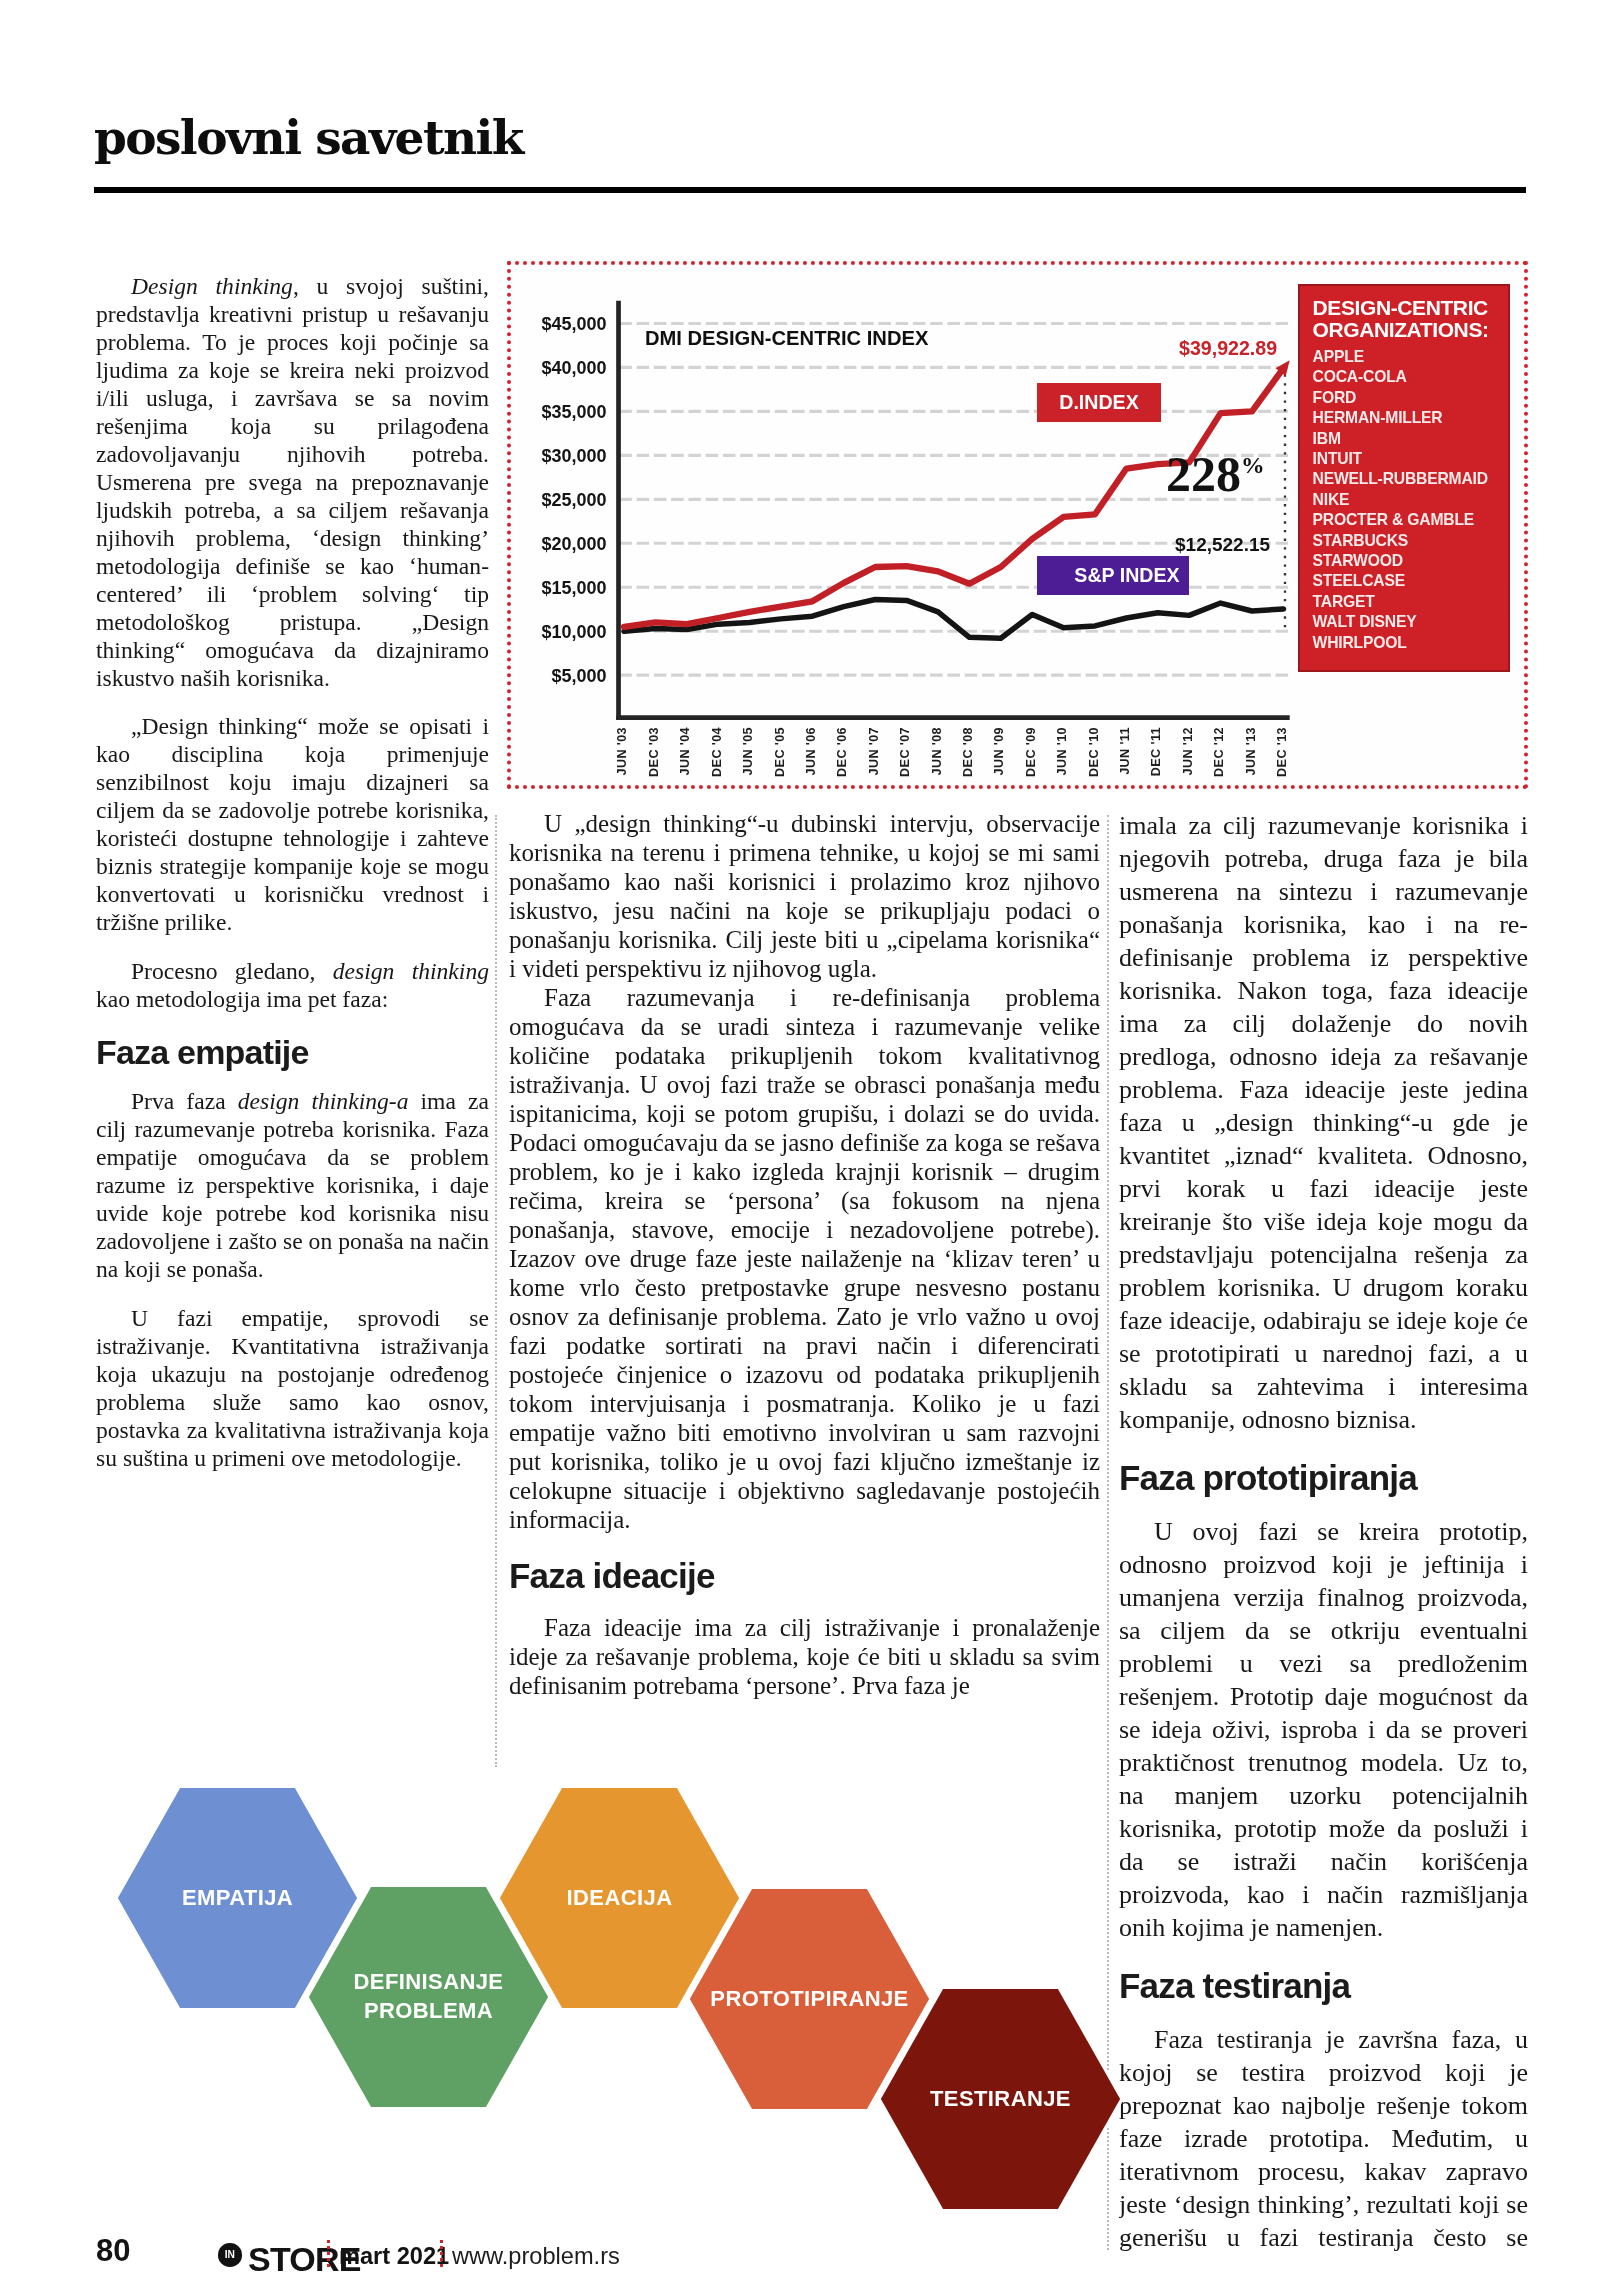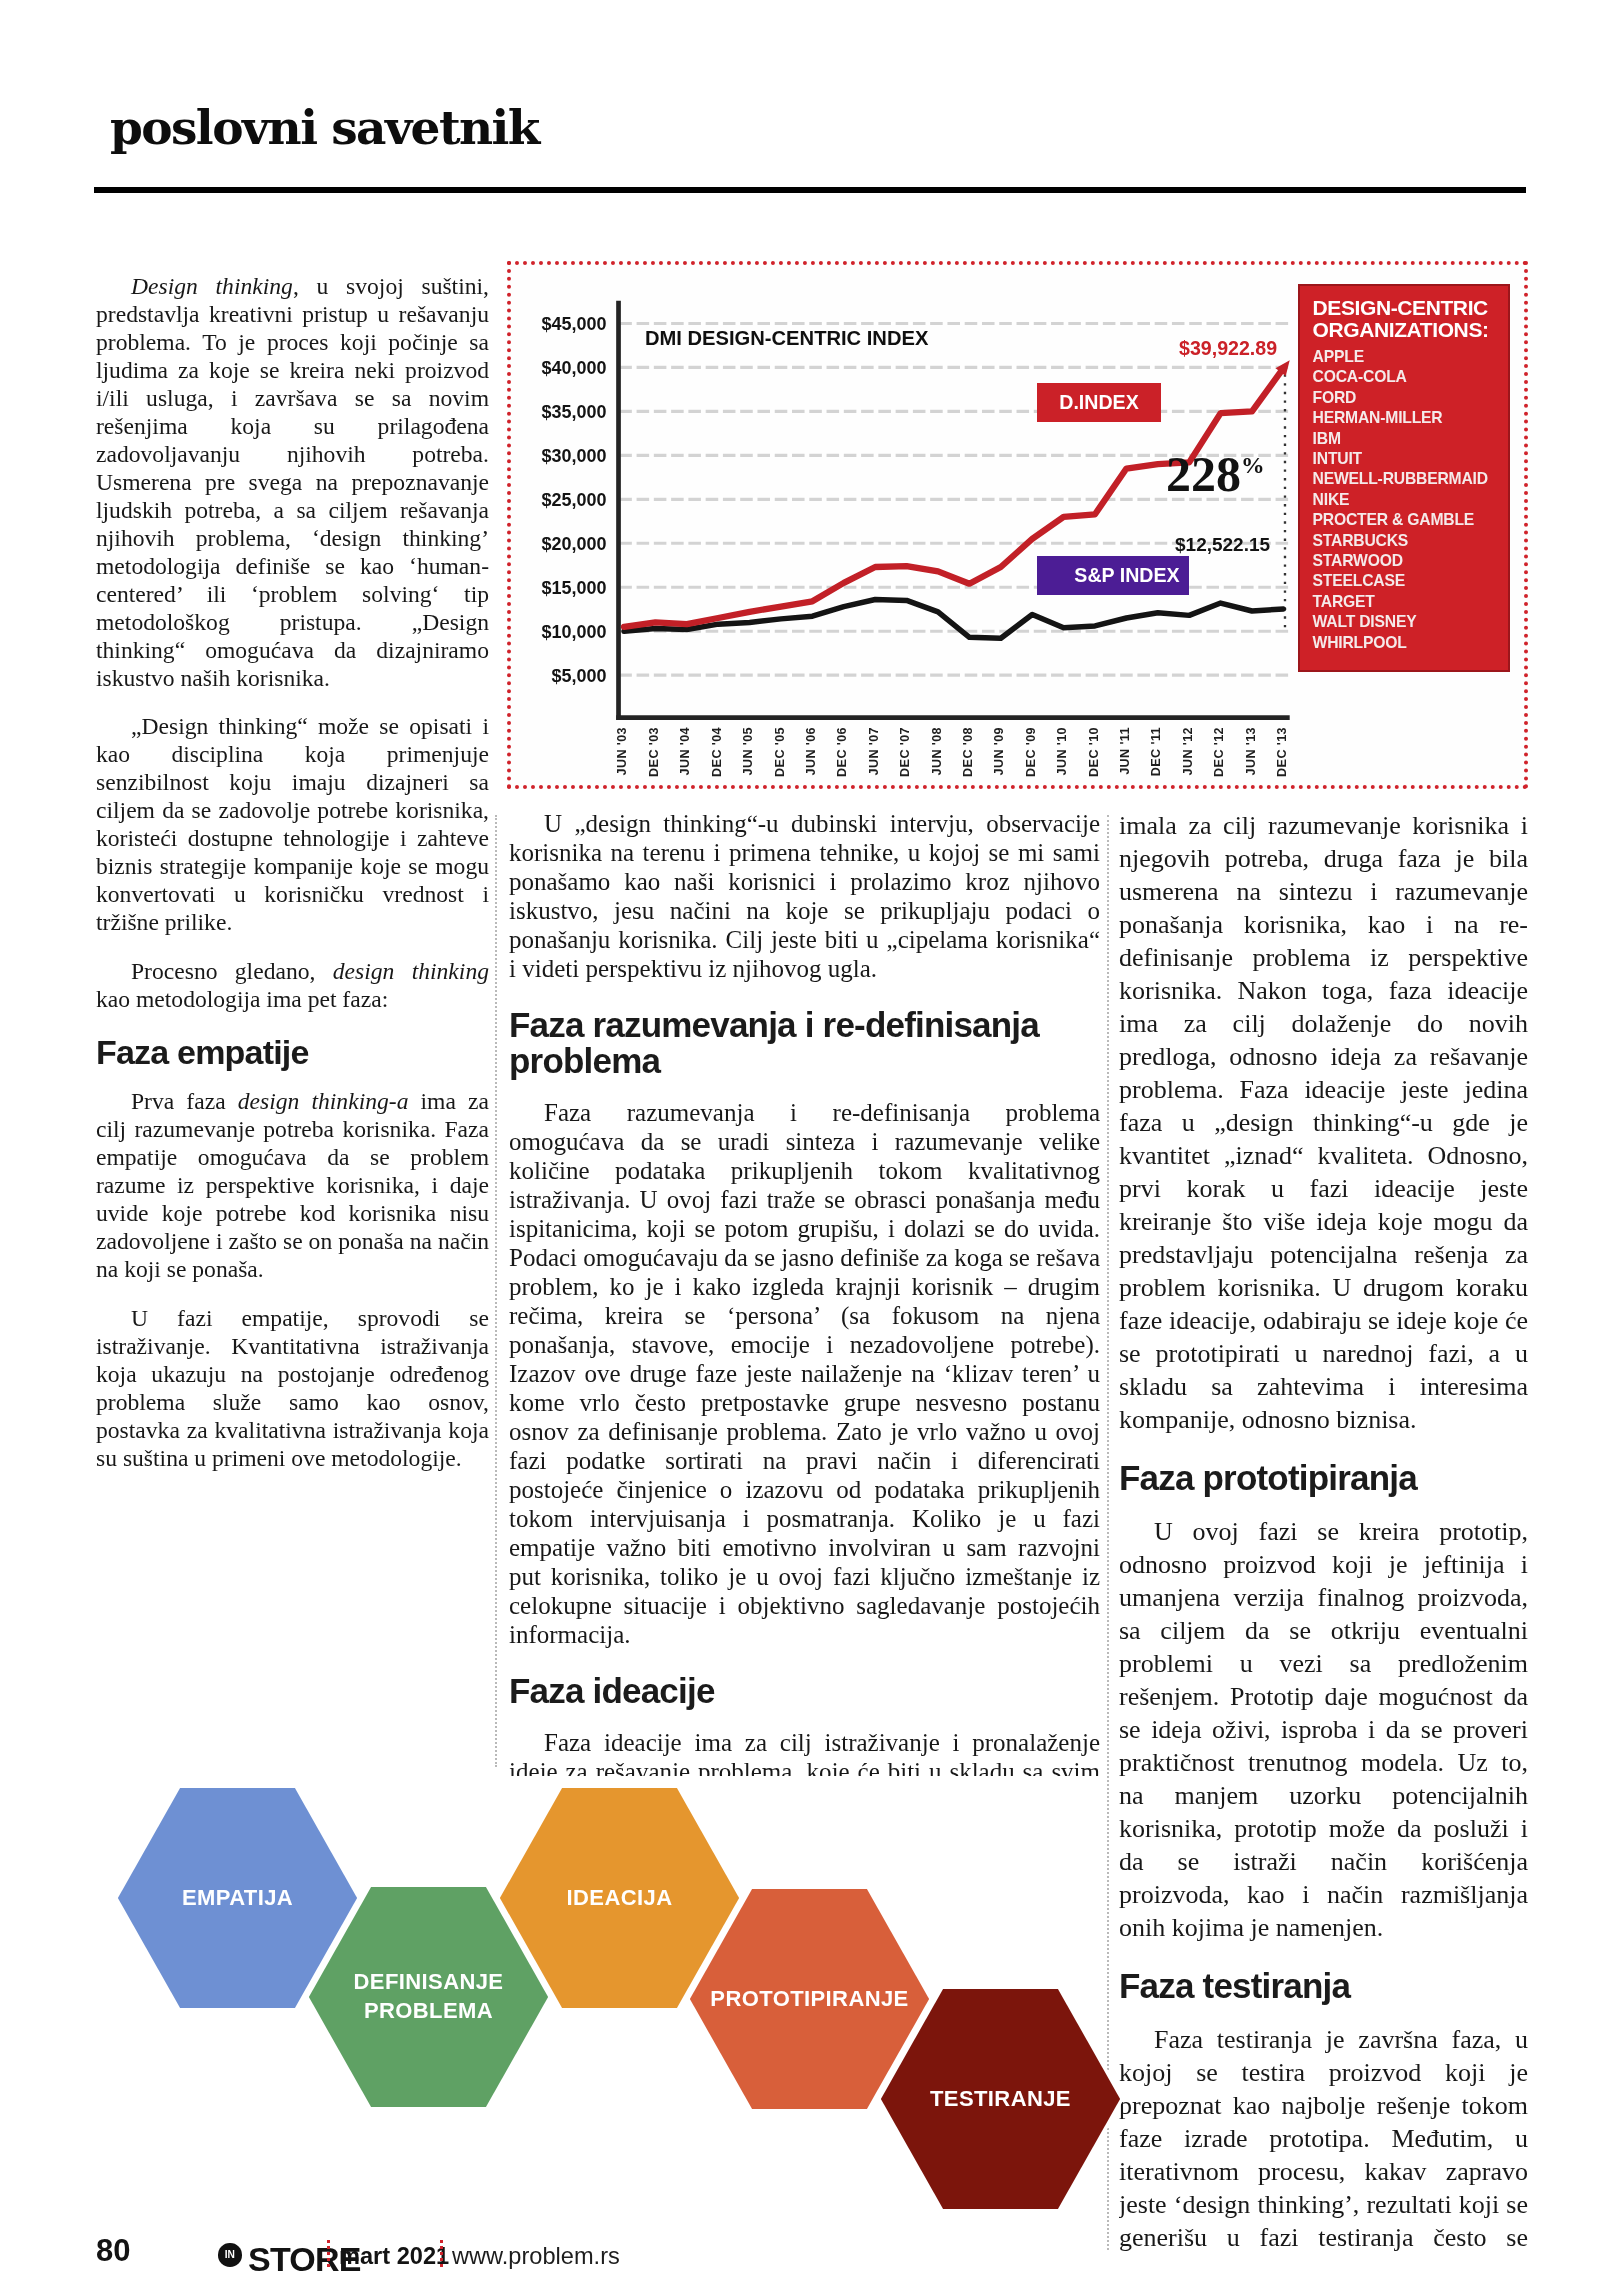--- a/index.html
+++ b/index.html
@@ -4,23 +4,23 @@
 <style>
   html,body{margin:0;padding:0;}
   body{
     width:1623px;height:2295px;position:relative;background:#ffffff;
     font-family:"Liberation Serif",serif;color:#1a1a1a;overflow:hidden;
   }
   .abs{position:absolute;}
 
   
   #section-title{
-    left:94px;top:100px;
+    left:94px;top:110px;
     font-family:"DejaVu Serif",serif;font-weight:bold;font-size:47px;
-    letter-spacing:-1.6px;color:#0d0d0d;margin-left:16px;
+    letter-spacing:-1.6px;color:#0d0d0d;
   }
   #header-rule{left:94px;top:187px;width:1432px;height:5.5px;background:#000;}
 
   
   #chart-wrap{
     left:507px;top:261px;width:1021px;height:528px;
     border:4.7px dotted #d0232b;background:#fefefe;box-sizing:border-box;
   }
   .ylab{
     position:absolute;left:1.6px;width:94px;text-align:right;
@@ -212,21 +212,20 @@
   <p><i>Design thinking</i>, u svojoj suštini, predstavlja kreativni pristup u rešavanju problema. To je proces koji počinje sa ljudima za koje se kreira neki proizvod i/ili usluga, i završava se sa novim rešenjima koja su prilagođena zadovoljavanju njihovih potreba. Usmerena pre svega na prepoznavanje ljudskih potreba, a sa ciljem rešavanja njihovih problema, ‘design thinking’ metodologija definiše se kao ‘human-centered’ ili ‘problem solving‘ tip metodološkog pristupa. „Design thinking“ omogućava da dizajniramo iskustvo naših korisnika.</p>
   <p class="gap">„Design thinking“ može se opisati i kao disciplina koja primenjuje senzibilnost koju imaju dizajneri sa ciljem da se zadovolje potrebe korisnika, koristeći dostupne tehnologije i zahteve biznis strategije kompanije koje se mogu konvertovati u korisničku vrednost i tržišne prilike.</p>
   <p class="gap">Procesno gledano, <i>design thinking</i> kao metodologija ima pet faza:</p>
   <div class="subhead">Faza empatije</div>
   <p>Prva faza <i>design thinking-a</i> ima za cilj razumevanje potreba korisnika. Faza empatije omogućava da se problem razume iz perspektive korisnika, i daje uvide koje potrebe kod korisnika nisu zadovoljene i zašto se on ponaša na način na koji se ponaša.</p>
   <p class="gap">U fazi empatije, sprovodi se istraživanje. Kvantitativna istraživanja koja ukazuju na postojanje određenog problema služe samo kao osnov, postavka za kvalitativna istraživanja koja su suština u primeni ove metodologije.</p>
 </div>
 
 <div class="col" id="col2">
   <p>U „design thinking“-u dubinski intervju, observacije korisnika na terenu i primena tehnike, u kojoj se mi sami ponašamo kao naši korisnici i prolazimo kroz njihovo iskustvo, jesu načini na koje se prikupljaju podaci o ponašanju korisnika. Cilj jeste biti u „cipelama korisnika“ i videti perspektivu iz njihovog ugla.</p>
-  <div class="subhead">Faza razumevanja i re-definisanja problema</div>
   <p>Faza razumevanja i re-definisanja problema omogućava da se uradi sinteza i razumevanje velike količine podataka prikupljenih tokom kvalitativnog istraživanja. U ovoj fazi traže se obrasci ponašanja među ispitanicima, koji se potom grupišu, i dolazi se do uvida. Podaci omogućavaju da se jasno definiše za koga se rešava problem, ko je i kako izgleda krajnji korisnik – drugim rečima, kreira se ‘persona’ (sa fokusom na njena ponašanja, stavove, emocije i nezadovoljene potrebe). Izazov ove druge faze jeste nailaženje na ‘klizav teren’ u kome vrlo često pretpostavke grupe nesvesno postanu osnov za definisanje problema. Zato je vrlo važno u ovoj fazi podatke sortirati na pravi način i diferencirati postojeće činjenice o izazovu od podataka prikupljenih tokom intervjuisanja i posmatranja. Koliko je u fazi empatije važno biti emotivno involviran u sam razvojni put korisnika, toliko je u ovoj fazi ključno izmeštanje iz celokupne situacije i objektivno sagledavanje postojećih informacija.</p>
   <div class="subhead">Faza ideacije</div>
   <p>Faza ideacije ima za cilj istraživanje i pronalaženje ideje za rešavanje problema, koje će biti u skladu sa svim definisanim potrebama ‘persone’. Prva faza je</p>
 </div>
 
 <div class="col" id="col3">
   <p class="noindent">imala za cilj razumevanje korisnika i njegovih potreba, druga faza je bila usmerena na sintezu i razumevanje ponašanja korisnika, kao i na re-definisanje problema iz perspektive korisnika. Nakon toga, faza ideacije ima za cilj dolaženje do novih predloga, odnosno ideja za rešavanje problema. Faza ideacije jeste jedina faza u „design thinking“-u gde je kvantitet „iznad“ kvaliteta. Odnosno, prvi korak u fazi ideacije jeste kreiranje što više ideja koje mogu da predstavljaju potencijalna rešenja za problem korisnika. U drugom koraku faze ideacije, odabiraju se ideje koje će se prototipirati u narednoj fazi, a u skladu sa zahtevima i interesima kompanije, odnosno biznisa.</p>
   <div class="subhead">Faza prototipiranja</div>
   <p>U ovoj fazi se kreira prototip, odnosno proizvod koji je jeftinija i umanjena verzija finalnog proizvoda, sa ciljem da se otkriju eventualni problemi u vezi sa predloženim rešenjem. Prototip daje mogućnost da se ideja oživi, isproba i da se proveri praktičnost trenutnog modela. Uz to, na manjem uzorku potencijalnih korisnika, prototip može da posluži i da se istraži način korišćenja proizvoda, kao i način razmišljanja onih kojima je namenjen.</p>
   <div class="subhead">Faza testiranja</div>

